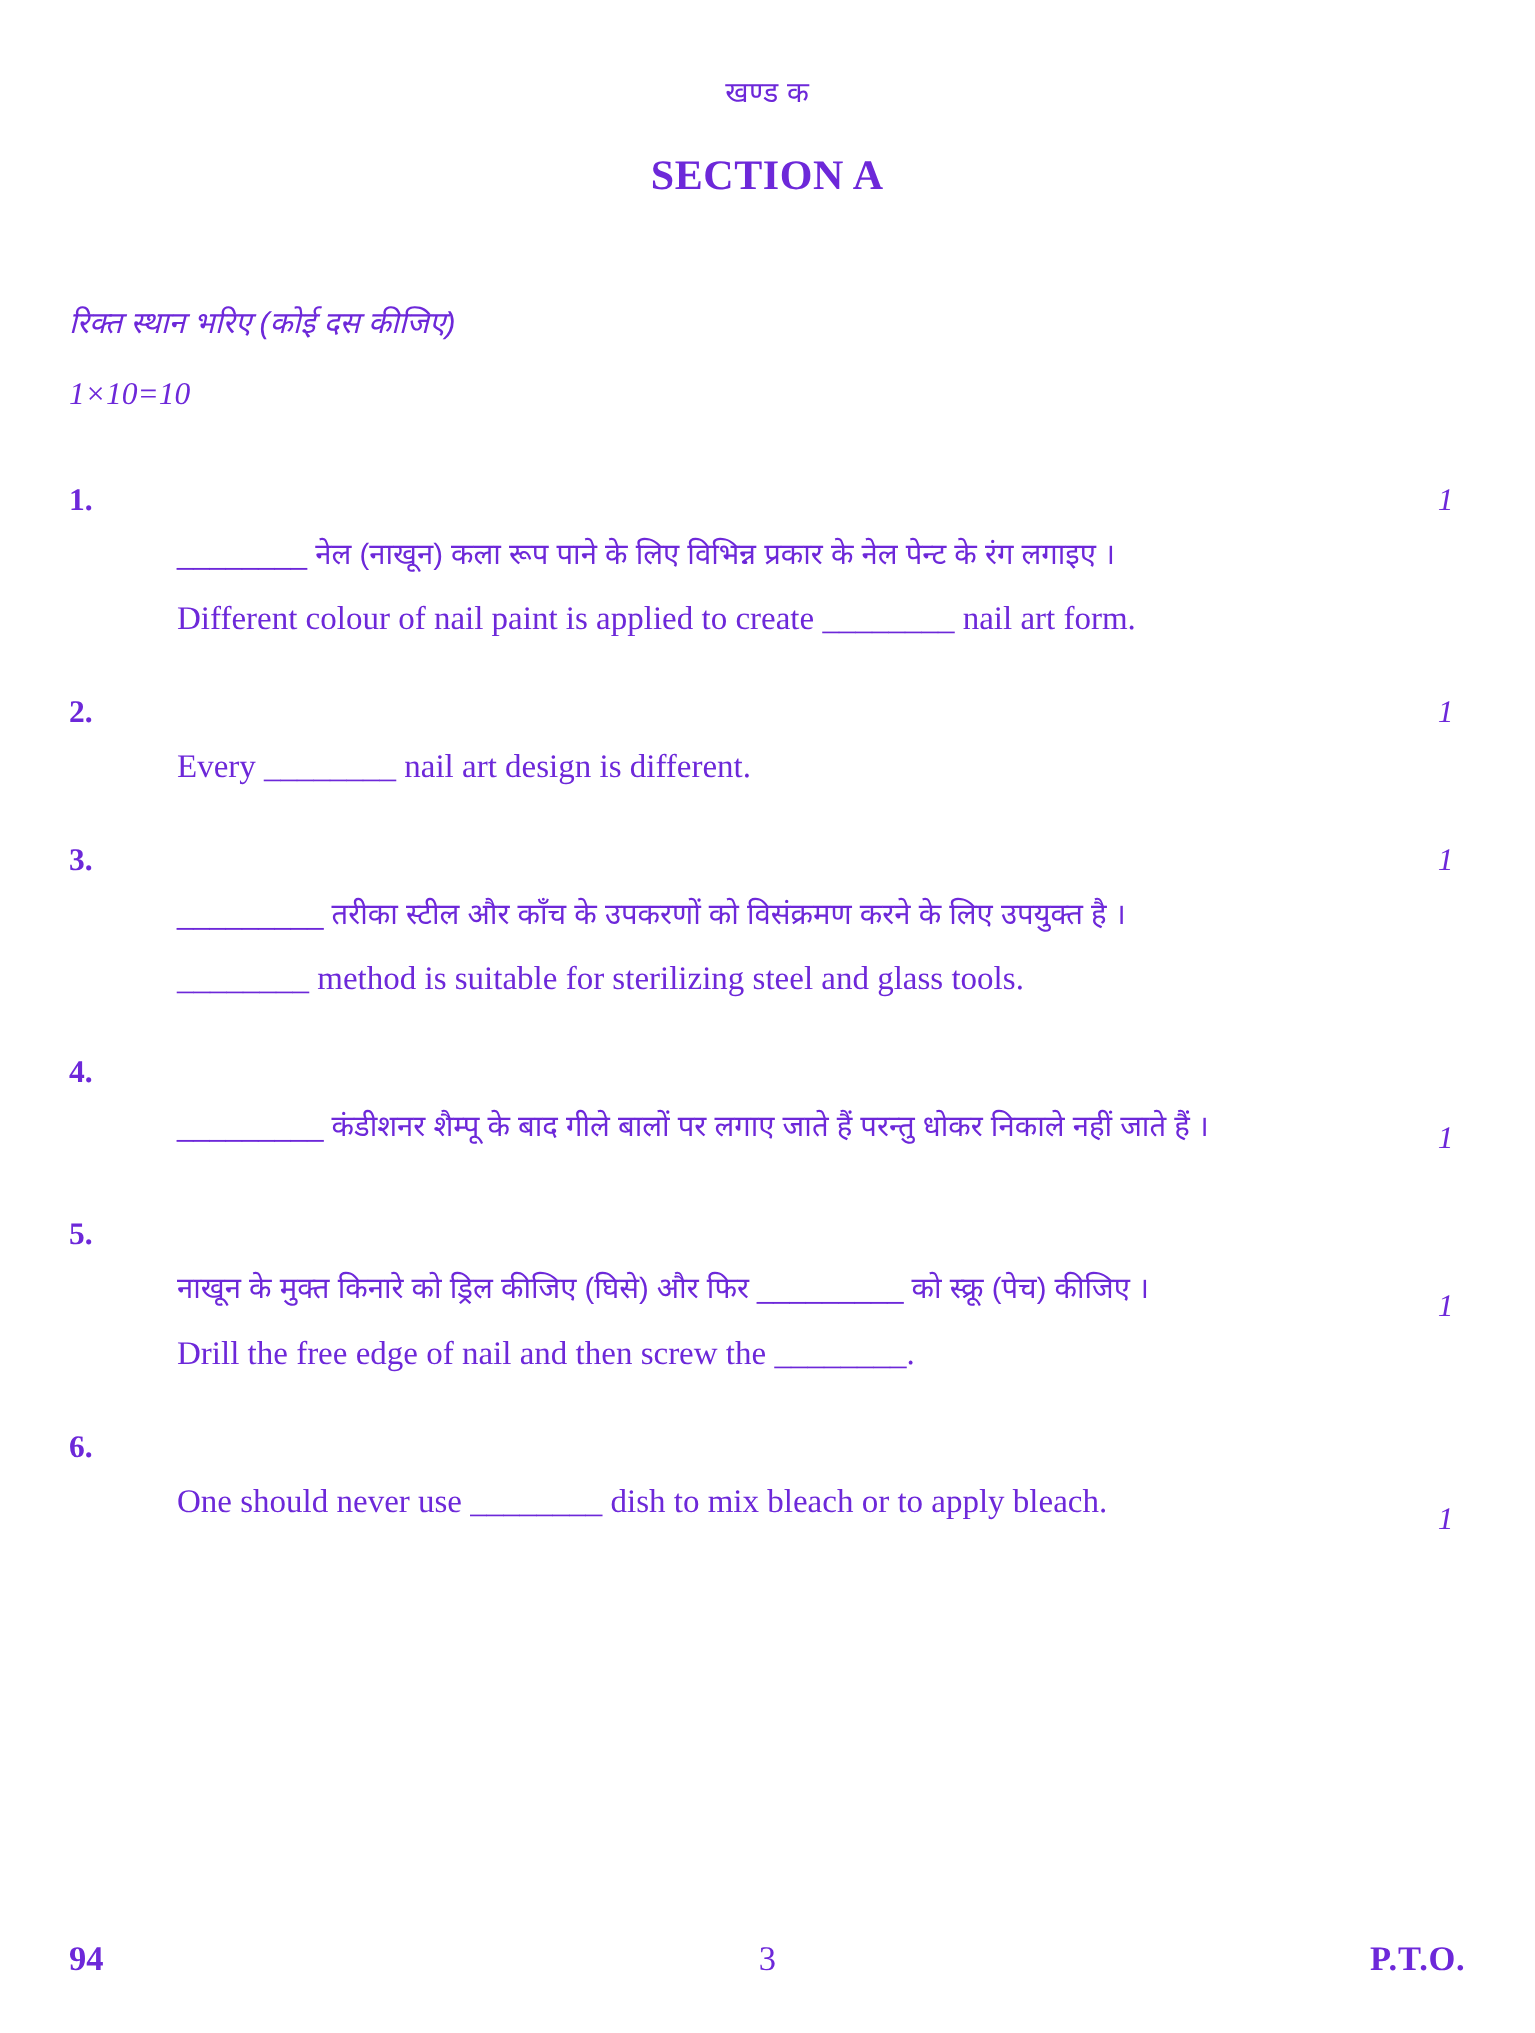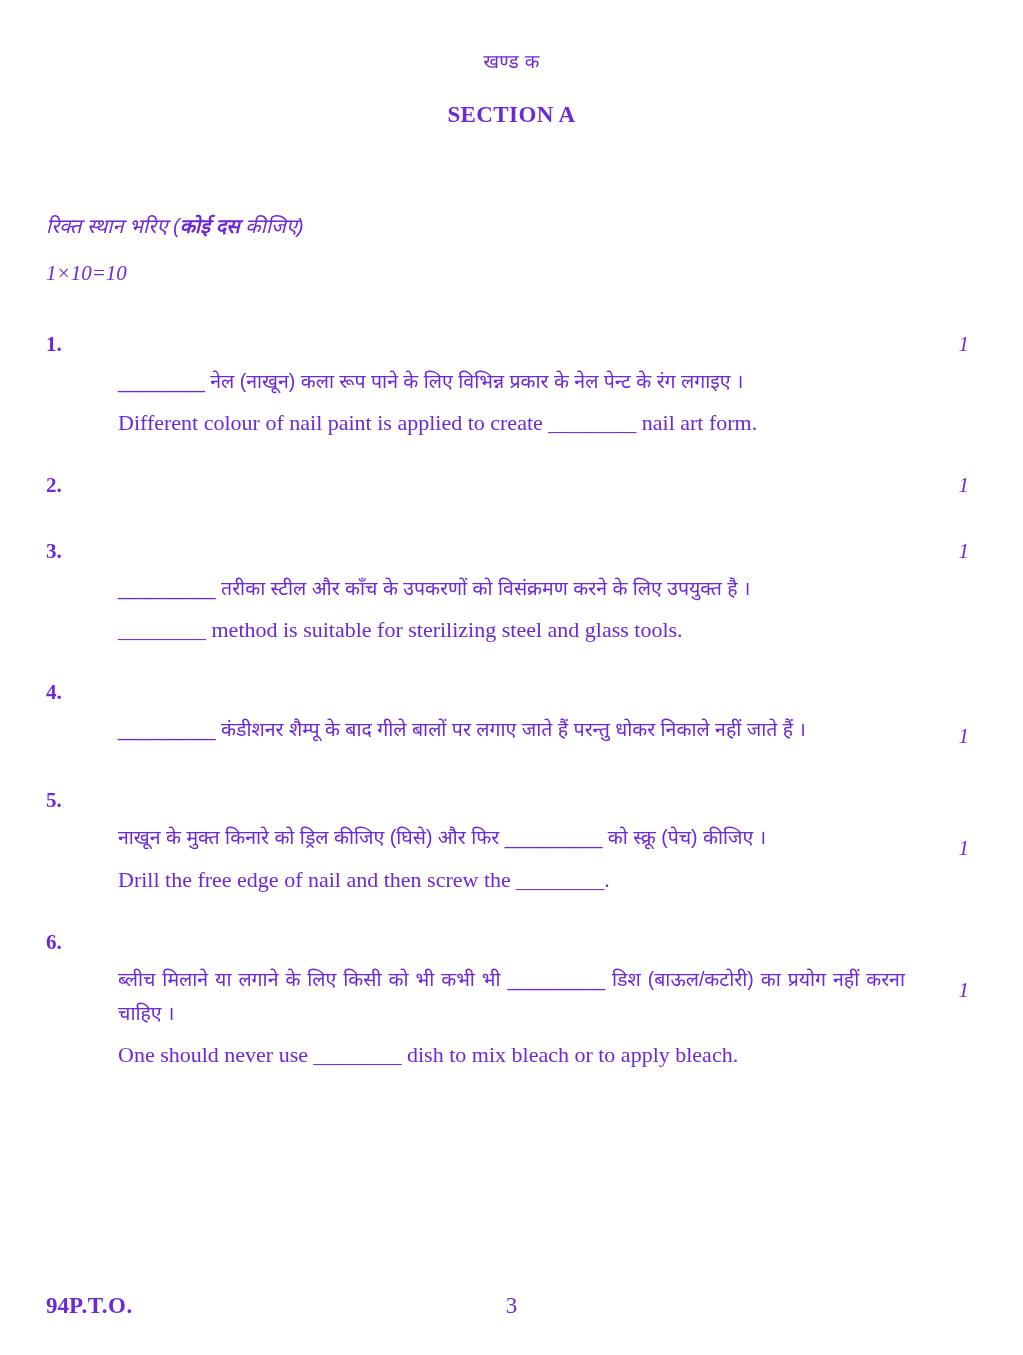--- a/index.html
+++ b/index.html
@@ -25,33 +25,33 @@
   }
   .hdr-hi {
     text-align: center;
     font-family: "Liberation Sans", sans-serif;
     font-size: 19px;
     letter-spacing: 0.3px;
     margin: 0 0 28px 0;
   }
   .hdr-en {
     text-align: center;
-    font-size: 23px;
-    font-weight: bold;
-    margin: 0 0 84px 0;
+    font-size: 28px;
+    font-weight: bold;
+    margin: 0 0 67px 0;
     letter-spacing: 0.4px;
   }
   .instr-hi {
     font-family: "Liberation Sans", sans-serif;
     font-size: 20px;
     font-style: italic;
     margin: 0 0 22px 0;
   }
   .instr-hi b {
-    font-weight: bold;
+    font-weight: normal;
     text-align: right;
   }
   .instr-row {
     display: flex;
     align-items: baseline;
     justify-content: space-between;
     margin: 0 0 42px 0;
   }
   .instr-en {
     font-size: 22px;
@@ -110,22 +110,24 @@
   .mark-pos-low { padding-top: 48px; }
   .mark-pos-low2 { padding-top: 52px; }
   .mark-pos-low3 { padding-top: 52px; }
   .footer {
     position: absolute;
     left: 46px;
     right: 46px;
     bottom: 36px;
     display: flex;
     align-items: baseline;
+    justify-content: space-between;
     font-size: 23px;
     font-weight: bold;
+    gap: 12px;
   }
   .footer .pg-center {
     position: absolute;
     left: 0;
     right: 0;
     text-align: center;
     font-weight: normal;
     font-size: 23px;
   }
   .footer .pto {
@@ -153,20 +155,21 @@
       <div class="q-body">
         <p class="hi-line">________ नेल (नाखून) कला रूप पाने के लिए विभिन्न प्रकार के नेल पेन्ट के रंग लगाइए ।</p>
         <p class="en-line">Different colour of nail paint is applied to create ________ nail art form.</p>
       </div>
       <div class="q-mark mark-pos-mid">1</div>
     </div>
 
     <div class="q">
       <div class="q-num">2.</div>
       <div class="q-body">
+        <p class="en-line">Every ________ nail art design is different.</p>
       </div>
       <div class="q-mark mark-pos-mid">1</div>
     </div>
 
     <div class="q">
       <div class="q-num">3.</div>
       <div class="q-body">
         <p class="hi-line">_________ तरीका स्टील और काँच के उपकरणों को विसंक्रमण करने के लिए उपयुक्त है ।</p>
         <p class="en-line">________ method is suitable for sterilizing steel and glass tools.</p>
       </div>
@@ -186,21 +189,20 @@
       <div class="q-body">
         <p class="hi-line">नाखून के मुक्त किनारे को ड्रिल कीजिए (घिसे) और फिर _________ को स्क्रू (पेच) कीजिए ।</p>
         <p class="en-line">Drill the free edge of nail and then screw the ________.</p>
       </div>
       <div class="q-mark mark-pos-low2">1</div>
     </div>
 
     <div class="q">
       <div class="q-num">6.</div>
       <div class="q-body">
-        <p class="hi-line">ब्लीच मिलाने या लगाने के लिए किसी को भी कभी भी _________ डिश (बाऊल/कटोरी) का प्रयोग नहीं करना चाहिए ।</p>
         <p class="en-line">One should never use ________ dish to mix bleach or to apply bleach.</p>
       </div>
       <div class="q-mark mark-pos-low3">1</div>
     </div>
 
   </div>
 
   <div class="footer">
     <div>94</div>
     <div class="pg-center">3</div>

